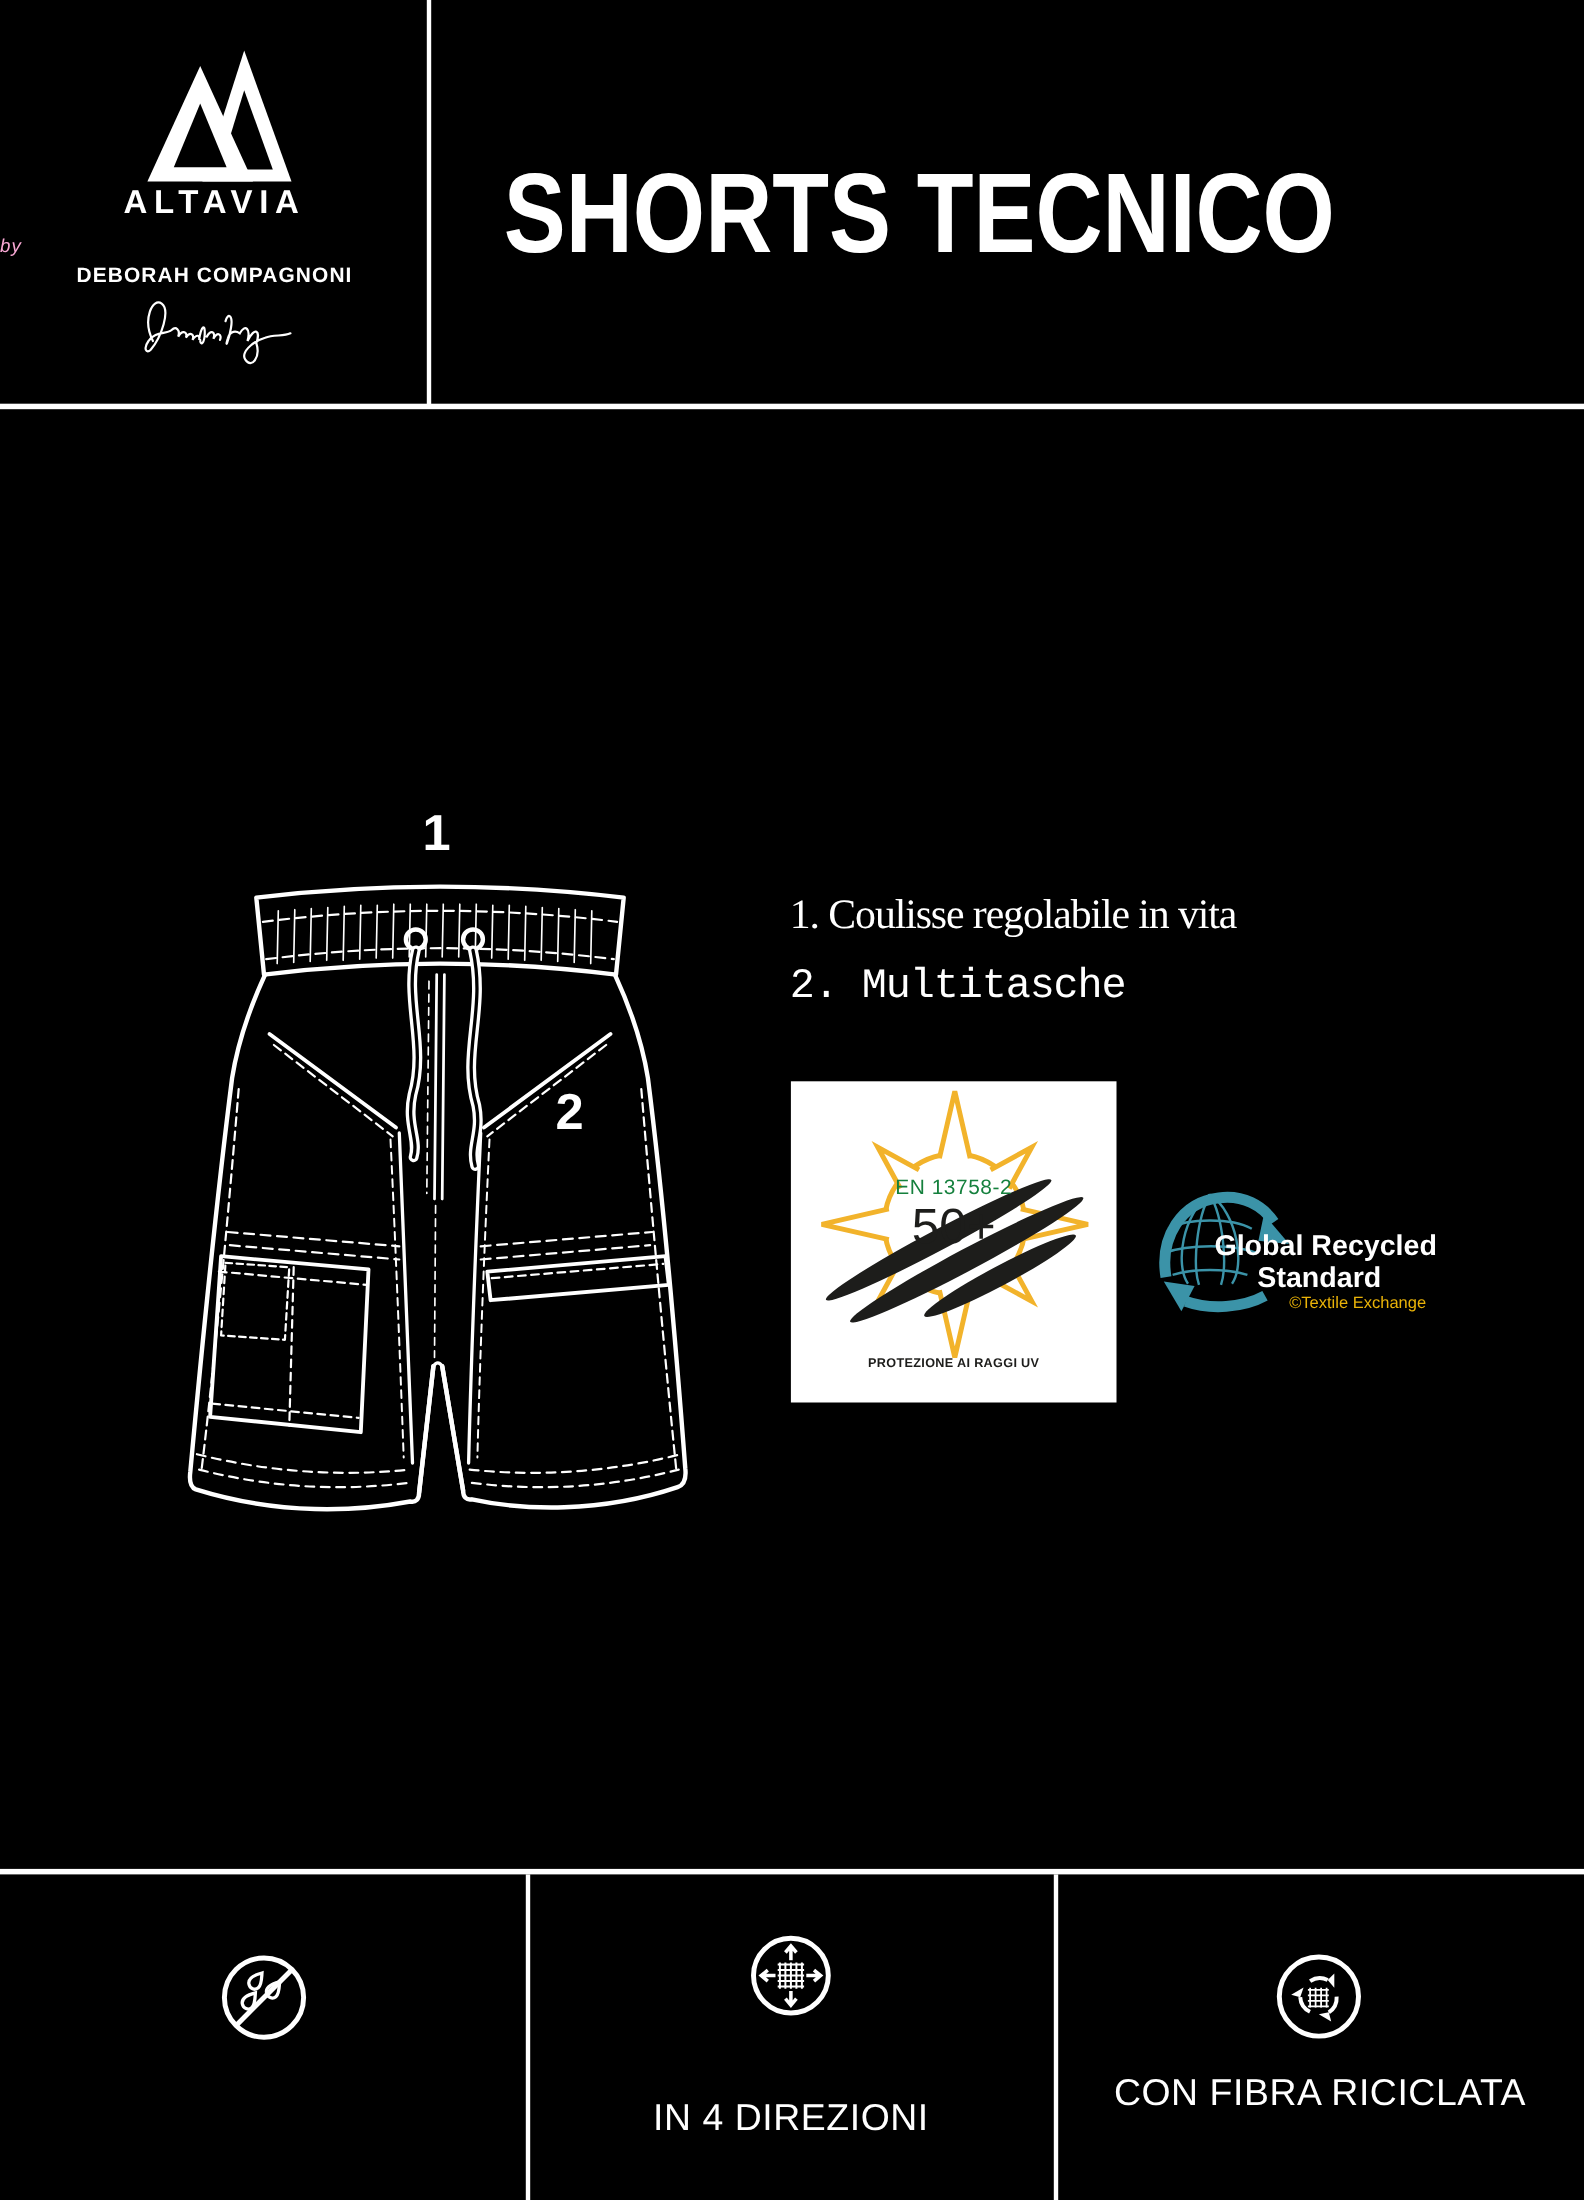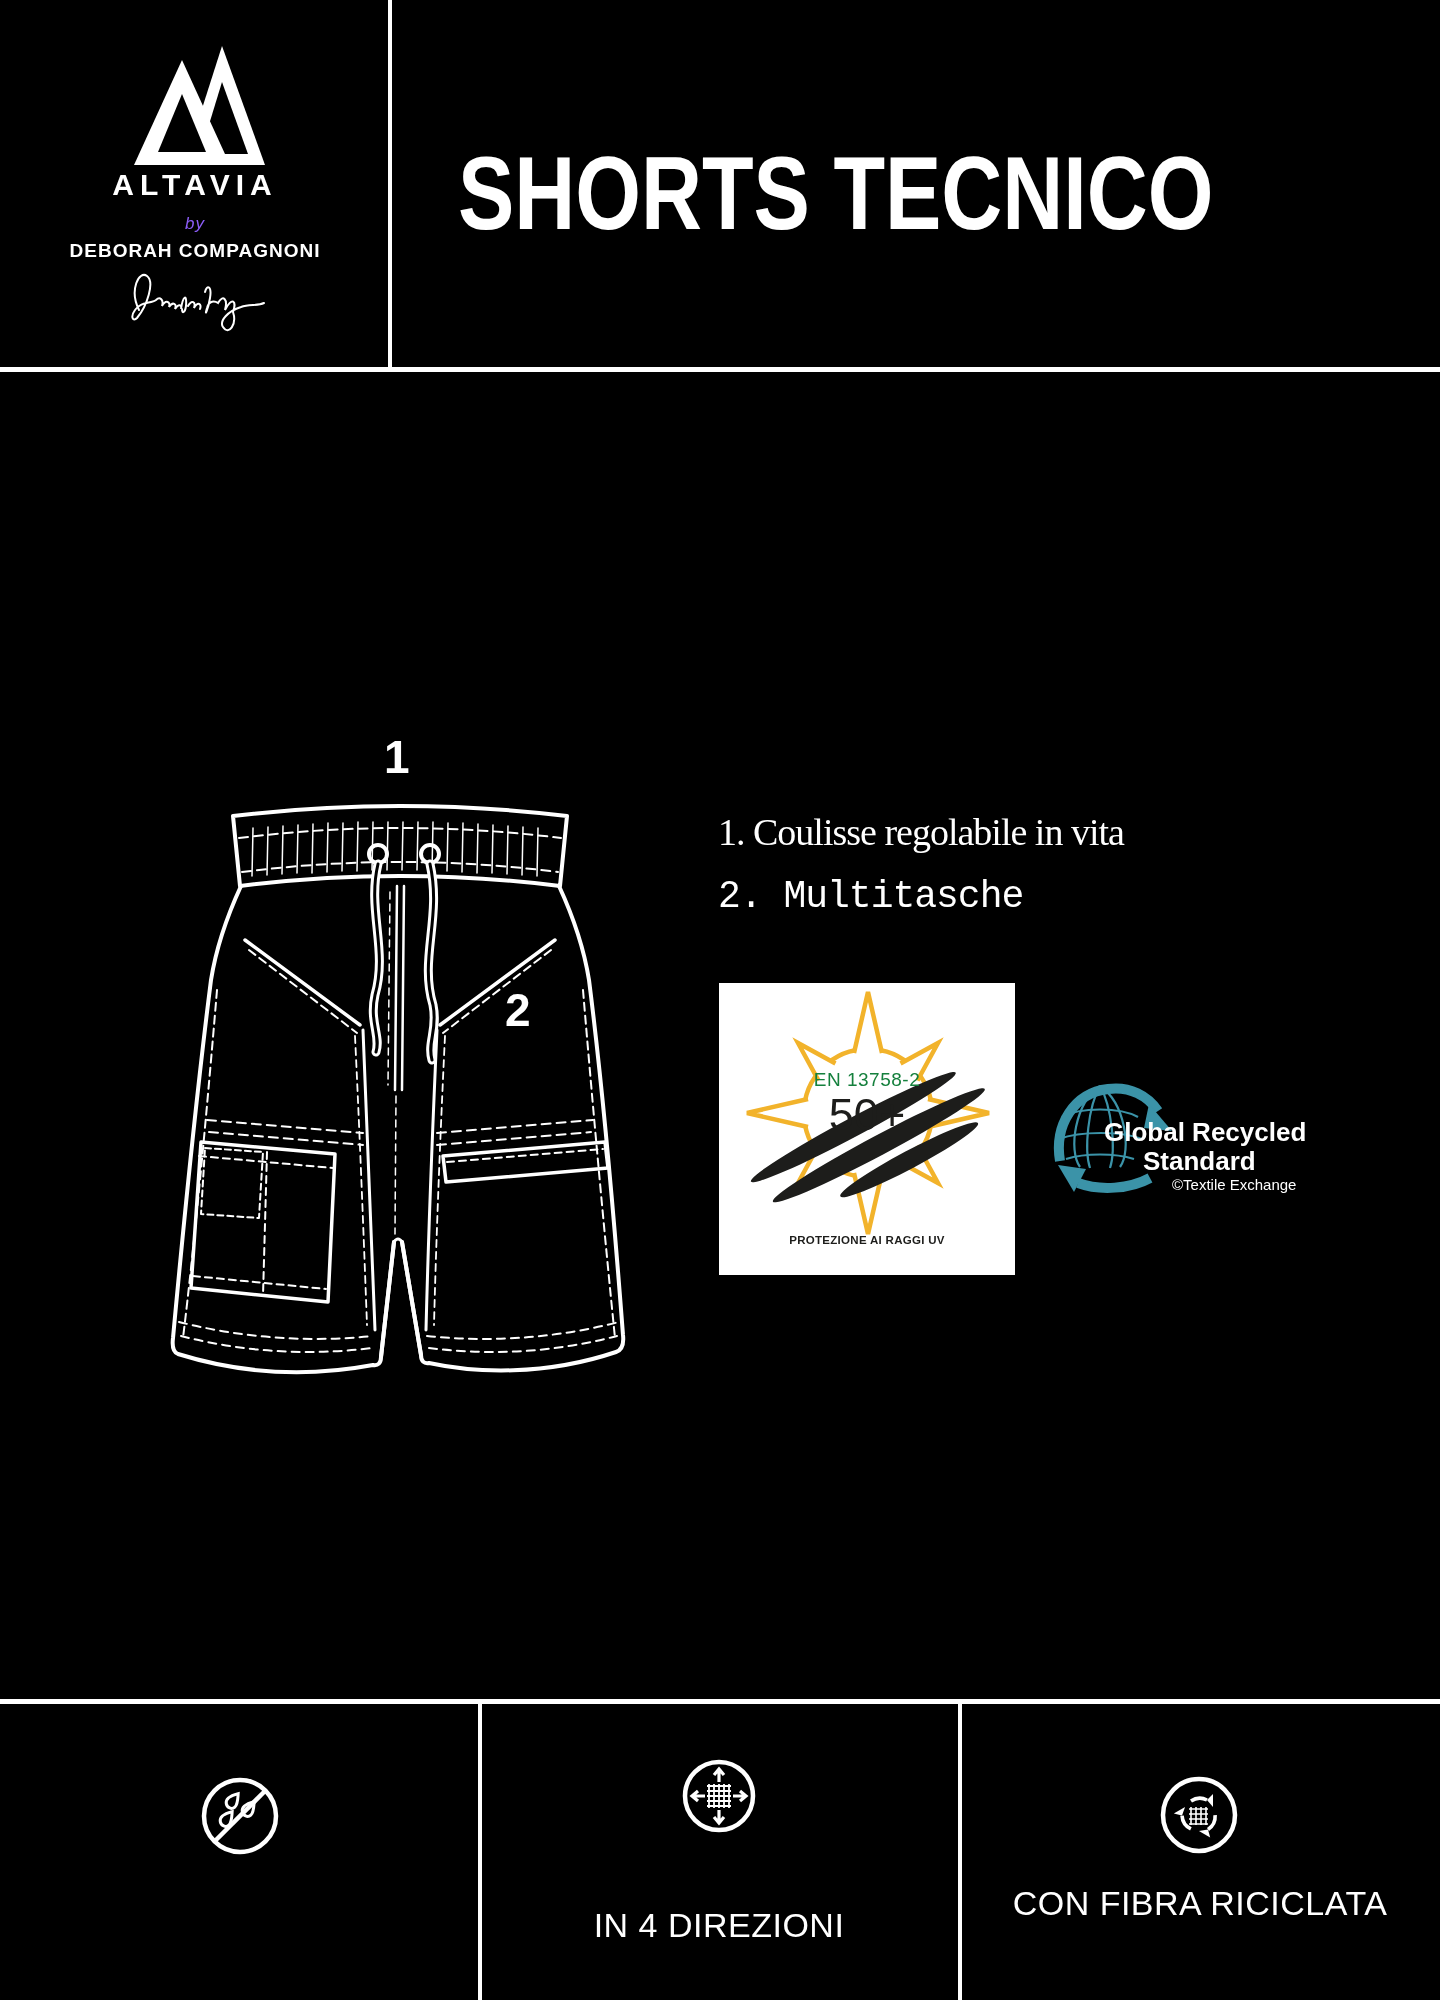--- a/index.html
+++ b/index.html
@@ -5,39 +5,39 @@
   html,body{margin:0;padding:0;background:#000;}
   #canvas{
     position:relative;width:1440px;height:2000px;background:#000000;
     overflow:hidden;font-family:"Liberation Sans",sans-serif;color:#fff;
   }
   .abs{position:absolute;}
   .hline{position:absolute;left:0;width:1440px;height:5px;background:#fff;}
   .vline{position:absolute;width:4px;background:#fff;}
   
   .brand-name{left:0;top:168px;width:390px;text-align:center;font-size:30px;font-weight:700;letter-spacing:6px;}
-  .brand-by{left:0;top:214px;width:390px;text-align:center;font-size:17px;font-style:italic;font-weight:300;letter-spacing:1px;color:#8b5cf6;}
+  .brand-by{left:0;top:214px;width:390px;font-size:17px;font-style:italic;font-weight:300;letter-spacing:1px;color:#f9a8d4;}
   .brand-designer{left:0;top:240px;width:390px;text-align:center;font-size:19px;font-weight:700;letter-spacing:1px;}
   .page-title{left:458px;top:142px;font-size:103px;line-height:103px;font-weight:700;letter-spacing:0;
               transform:scaleX(.82);transform-origin:0 50%;white-space:nowrap;}
   
   .feature-line{left:718px;width:520px;font-size:38px;font-weight:300;letter-spacing:-1px;color:#fff;white-space:nowrap;}
   .feature-1{top:810px;font-family:Liberation Serif, serif;} .feature-2{top:875px;font-family:Liberation Mono, monospace;}
   
   .callout{font-size:46px;font-weight:700;color:#fff;}
   .callout-1{left:384px;top:730px;} .callout-2{left:505px;top:983px;}
   
   .uv-box{left:719px;top:983px;width:296px;height:292px;background:#ffffff;}
   .uv-standard{left:0;top:86px;width:296px;text-align:center;color:#15803d;font-size:19px;letter-spacing:.5px;}
   .uv-rating{left:0;top:106px;width:296px;text-align:center;color:#1d1d1b;font-size:45px;font-weight:400;}
   .uv-caption{left:0;top:251px;width:296px;text-align:center;color:#1d1d1b;font-size:11.5px;font-weight:700;letter-spacing:.3px;}
   
   .grs-line1{left:1080px;top:1117px;font-size:26px;font-weight:700;white-space:nowrap;margin-left:24px;}
   .grs-line2{left:1143px;top:1146px;font-size:26px;font-weight:700;white-space:nowrap;}
-  .grs-attrib{left:1172px;top:1176px;font-size:15px;font-weight:400;color:#ffffff;white-space:nowrap;}
+  .grs-attrib{left:1172px;top:1176px;font-size:15px;font-weight:400;color:#eab308;white-space:nowrap;}
   
   .cell-label{position:absolute;text-align:center;font-size:34px;font-weight:300;letter-spacing:.5px;color:#fff;white-space:nowrap;}
   .cell1-label{left:0;top:1884px;width:478px;}
   .cell2-line1{left:478px;top:1866px;width:482px;font-size:34px;}
   .cell2-line2{left:478px;top:1906px;width:482px;font-size:34px;}
   .cell3-label{left:960px;top:1884px;width:480px;}
   svg{display:block;overflow:visible;}
 </style>
 </head>
 <body>

